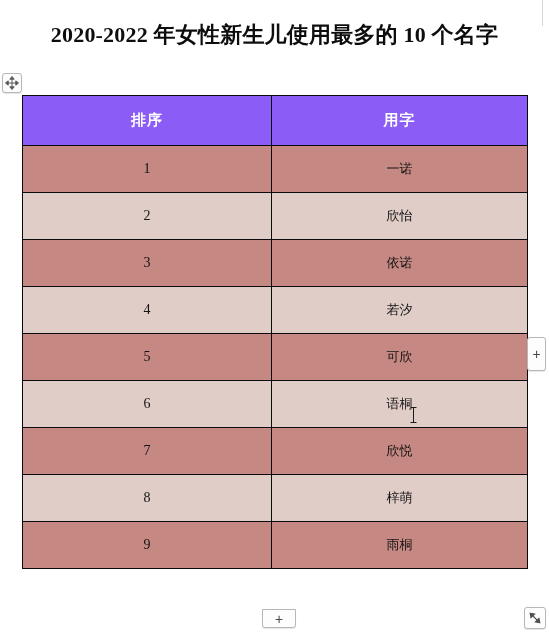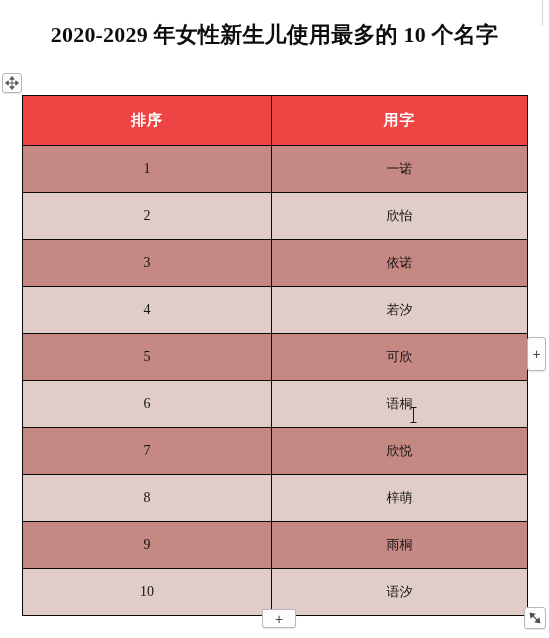--- a/index.html
+++ b/index.html
@@ -64,21 +64,21 @@
   #names-table th,
   #names-table td {
     border: 1px solid #0a0a0a;
     text-align: center;
     vertical-align: middle;
     padding: 0;
   }
 
   #names-table thead th {
     height: 49px;
-    background: #ef4444;
+    background: #8b5cf6;
     color: #ffffff;
     font-weight: bold;
     font-size: 15px;
     letter-spacing: 1px;
     border-color: #0a0a0a;
   }
 
   #names-table tbody td {
     height: 46px;
     font-size: 13px;
@@ -137,21 +137,21 @@
     pointer-events: none;
   }
 </style>
 </head>
 <body>
 
 <div id="document-page">
 
   <div id="page-right-rule"></div>
 
-  <div id="doc-title">2020-2029 年女性新生儿使用最多的 10 个名字</div>
+  <div id="doc-title">2020-2022 年女性新生儿使用最多的 10 个名字</div>
 
   <table id="names-table">
     <colgroup>
       <col class="col-rank">
       <col class="col-name">
     </colgroup>
     <thead>
       <tr>
         <th>排序</th>
         <th>用字</th>
@@ -186,24 +186,20 @@
         <td class="rank-cell">7</td>
         <td class="name-cell">欣悦</td>
       </tr>
       <tr class="row-even">
         <td class="rank-cell">8</td>
         <td class="name-cell">梓萌</td>
       </tr>
       <tr class="row-odd">
         <td class="rank-cell">9</td>
         <td class="name-cell">雨桐</td>
-      </tr>
-      <tr class="row-even">
-        <td class="rank-cell">10</td>
-        <td class="name-cell">语汐</td>
       </tr>
     </tbody>
   </table>
 
   <div class="handle" id="table-move-handle">
     <svg width="14" height="14" viewBox="0 0 14 14">
       <g stroke="#5a5a5a" stroke-width="1" fill="#5a5a5a">
         <line x1="7" y1="2" x2="7" y2="12"></line>
         <line x1="2" y1="7" x2="12" y2="7"></line>
         <polygon points="7,0.5 4.8,3.2 9.2,3.2"></polygon>

